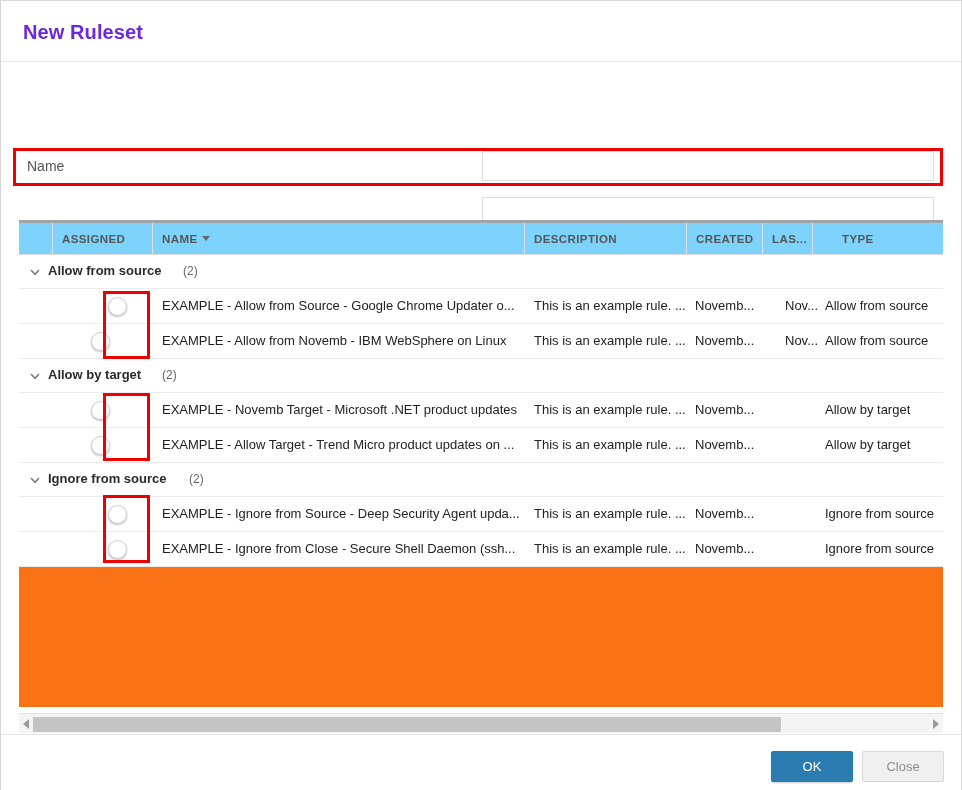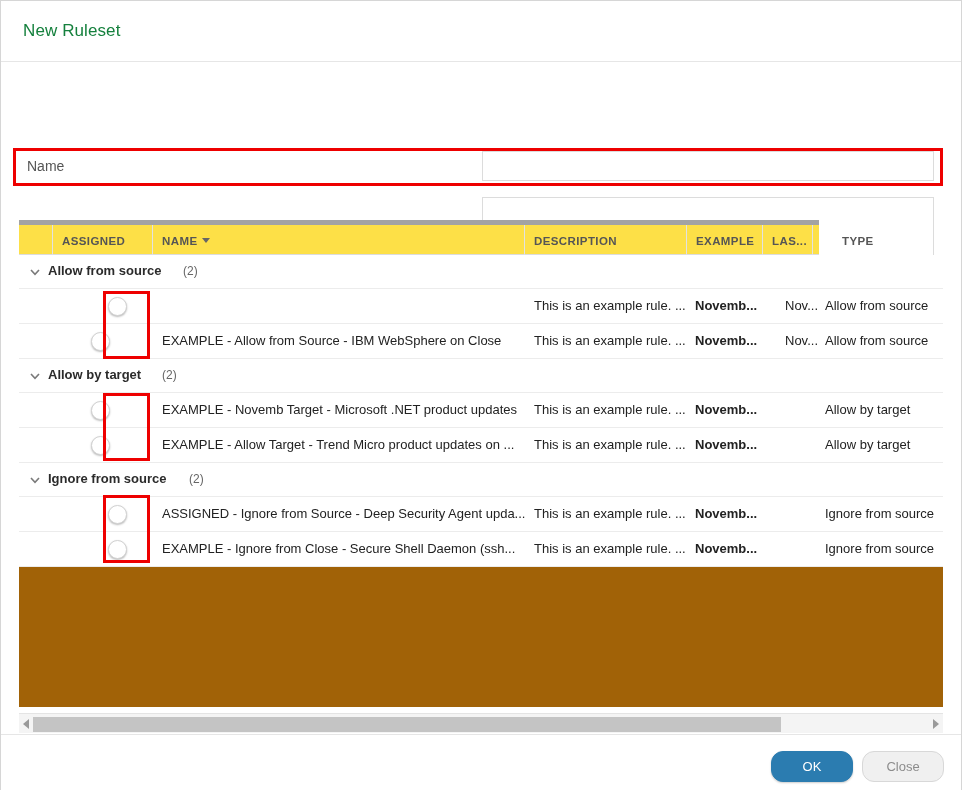--- a/index.html
+++ b/index.html
@@ -32,23 +32,23 @@
     left: 0; top: 0;
     width: 960px;
     height: 61px;
     box-sizing: border-box;
     border-bottom: 1px solid #e6e6e6;
     background: #ffffff;
   }
   .title-text {
     position: absolute;
     left: 22px; top: 20px;
-    font-size: 17px;
-    font-weight: normal;
-    color: #15803d;
+    font-size: 20px;
+    font-weight: bold;
+    color: #6d28d9;
     letter-spacing: 0.1px;
   }
 
   
   .form-area {
     position: absolute;
     left: 0; top: 62px;
     width: 960px;
     height: 156px;
     background: #ffffff;
@@ -107,24 +107,24 @@
   .grid {
     position: absolute;
     left: 18px; top: 219px;
     width: 924px;
     height: 487px;
   }
 
   .grid-header {
     position: absolute;
     left: 0; top: 0;
-    width: 800px;
+    width: 924px;
     height: 35px;
-    background: #fde047;
-    border-top: 5px solid #a3a3a3;
+    background: #7dd3fc;
+    border-top: 3px solid #a3a3a3;
     border-bottom: 1px solid #dcdcdc;
     box-sizing: border-box;
   }
   .hcell {
     position: absolute;
     top: 0;
     height: 33px;
     line-height: 33px;
     font-size: 11.5px;
     font-weight: bold;
@@ -147,21 +147,21 @@
     position: relative;
     top: -1px;
   }
 
   .grid-body {
     position: absolute;
     left: 0; top: 35px;
     width: 924px;
     height: 452px;
     overflow: hidden;
-    background: #a16207;
+    background: #f97316;
   }
 
   .group-row {
     position: relative;
     height: 33px;
     border-bottom: 1px solid #ececec;
     background: #ffffff;
   }
   .group-chevron {
     position: absolute;
@@ -195,21 +195,21 @@
     height: 34px;
     line-height: 34px;
     font-size: 13px;
     color: #222222;
     white-space: nowrap;
     overflow: hidden;
     box-sizing: border-box;
   }
   .c-name { left: 143px; width: 368px; padding-left: 0; }
   .c-desc { left: 515px; width: 160px; }
-  .c-created { left: 676px; width: 70px; font-weight: bold; }
+  .c-created { left: 676px; width: 70px; }
   .c-last { left: 766px; width: 52px; }
   .c-type { left: 806px; width: 118px; }
 
   
   .toggle-wrap {
     position: absolute;
     left: 90px; top: 9px;
     width: 38px; height: 17px;
   }
   .toggle {
@@ -292,21 +292,21 @@
     background: #ffffff;
     border-top: 1px solid #e6e6e6;
   }
   .btn {
     position: absolute;
     top: 16px;
     height: 31px;
     box-sizing: border-box;
     font-family: "Liberation Sans", sans-serif;
     font-size: 13px;
-    border-radius: 12px;
+    border-radius: 2px;
     cursor: pointer;
     outline: none;
   }
   .btn-ok {
     left: 770px;
     width: 82px;
     background: #2b7cb0;
     border: 1px solid #2b7cb0;
     color: #ffffff;
     box-shadow: 0 1px 2px rgba(0,0,0,0.2);
@@ -338,52 +338,53 @@
     <div class="annot-name"></div>
   </div>
 
   <div class="grid">
 
     <div class="grid-header">
       <div class="hcell" style="left:0px; width:34px;"></div>
       <div class="hcell" style="left:34px; width:100px;">ASSIGNED</div>
       <div class="hcell" style="left:134px; width:372px;"><span>NAME</span><span class="sort-caret"></span></div>
       <div class="hcell" style="left:506px; width:162px;">DESCRIPTION</div>
-      <div class="hcell" style="left:668px; width:76px;">EXAMPLE</div>
+      <div class="hcell" style="left:668px; width:76px;">CREATED</div>
       <div class="hcell" style="left:744px; width:50px;">LAS...</div>
       <div class="hcell" style="left:814px; width:130px; border-right:none;">TYPE</div>
     </div>
 
     <div class="grid-body">
 
       <div class="group-row">
         <span class="group-chevron">
           <svg width="12" height="12" viewBox="0 0 12 12">
             <polyline points="2,4 6,8.4 10,4" fill="none" stroke="#7a7a7a" stroke-width="1.6"></polyline>
           </svg>
         </span>
         <span class="group-title">Allow from source</span>
         <span class="group-count" style="left:164px;">(2)</span>
       </div>
 
       <div class="data-row">
         <span class="toggle-wrap">
           <span class="toggle"><span class="knob"></span></span>
         </span>
+        <span class="cell c-name">EXAMPLE - Allow from Source - Google Chrome Updater o...</span>
         <span class="cell c-desc">This is an example rule. ...</span>
         <span class="cell c-created">Novemb...</span>
         <span class="cell c-last">Nov...</span>
         <span class="cell c-type">Allow from source</span>
       </div>
 
       <div class="data-row">
         <span class="toggle-wrap">
           <span class="toggle on"><span class="knob"></span></span>
         </span>
-        <span class="cell c-name">EXAMPLE - Allow from Source - IBM WebSphere on Close</span>
+        <span class="cell c-name">EXAMPLE - Allow from Novemb - IBM WebSphere on Linux</span>
         <span class="cell c-desc">This is an example rule. ...</span>
         <span class="cell c-created">Novemb...</span>
         <span class="cell c-last">Nov...</span>
         <span class="cell c-type">Allow from source</span>
       </div>
 
       <div class="group-row">
         <span class="group-chevron">
           <svg width="12" height="12" viewBox="0 0 12 12">
             <polyline points="2,4 6,8.4 10,4" fill="none" stroke="#7a7a7a" stroke-width="1.6"></polyline>
@@ -422,21 +423,21 @@
           </svg>
         </span>
         <span class="group-title">Ignore from source</span>
         <span class="group-count" style="left:170px;">(2)</span>
       </div>
 
       <div class="data-row">
         <span class="toggle-wrap">
           <span class="toggle"><span class="knob"></span></span>
         </span>
-        <span class="cell c-name">ASSIGNED - Ignore from Source - Deep Security Agent upda...</span>
+        <span class="cell c-name">EXAMPLE - Ignore from Source - Deep Security Agent upda...</span>
         <span class="cell c-desc">This is an example rule. ...</span>
         <span class="cell c-created">Novemb...</span>
         <span class="cell c-last"></span>
         <span class="cell c-type">Ignore from source</span>
       </div>
 
       <div class="data-row">
         <span class="toggle-wrap">
           <span class="toggle"><span class="knob"></span></span>
         </span>

